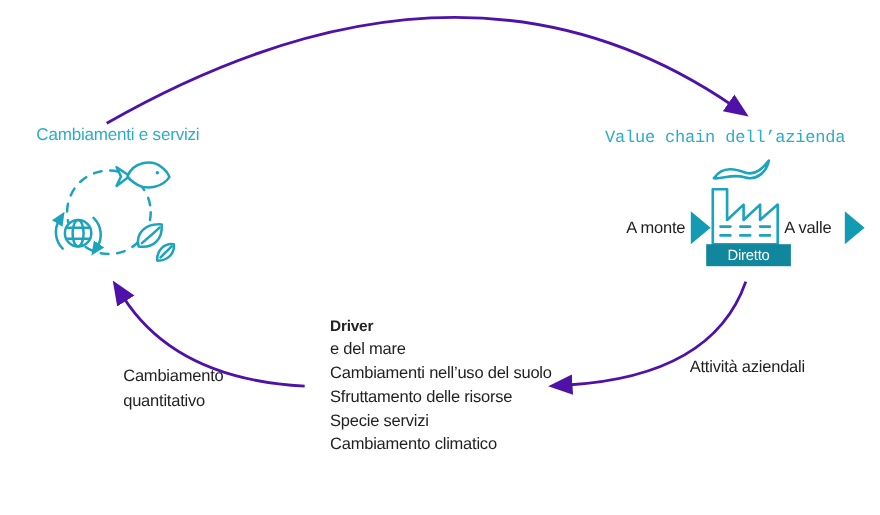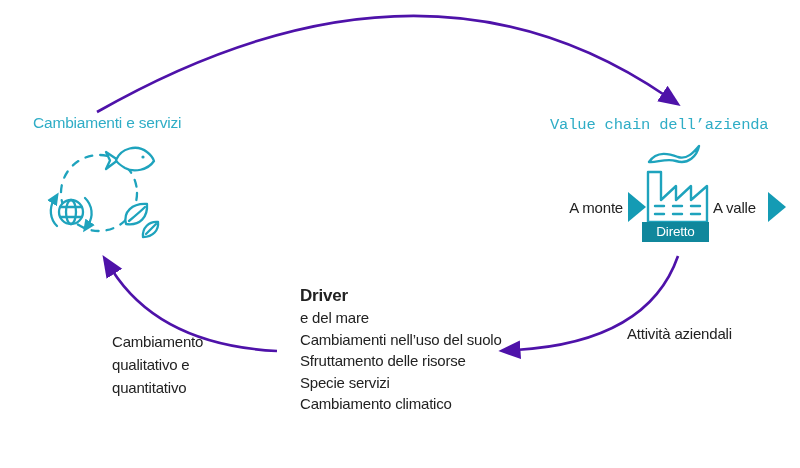--- a/index.html
+++ b/index.html
@@ -6,27 +6,27 @@
   .canvas{
     position:relative;width:800px;height:468px;background:#ffffff;overflow:hidden;
     font-family:"Liberation Sans", sans-serif;letter-spacing:-0.2px;color:#222;
   }
   .layer{position:absolute;left:0;top:0;width:800px;height:468px;}
   .lbl{position:absolute;font-size:15px;line-height:1.2;white-space:nowrap;color:#222;}
   .teal-lbl{color:#2fadc6;font-size:15.5px;}
   .purple-lbl{color:#6b34c4;font-size:15px;text-align:center;}
   .flow-lbl{left:95px;width:600px;}
   .driver-block{position:absolute;left:300px;top:285px;}
-  .driver-title{font-weight:bold;font-size:17px;line-height:22px;}
+  .driver-title{font-weight:bold;font-size:14px;line-height:22px;}
   .driver-line{font-size:15px;line-height:21.6px;white-space:nowrap;}
   .qual-block{position:absolute;left:92px;top:330px;margin-left:20px;}
   .qual-line{font-size:15px;line-height:23px;white-space:nowrap;}
   .right-align{text-align:right;}
   .diretto-box{
-    position:absolute;left:642px;top:222px;width:67px;height:20px;
+    position:absolute;left:642px;top:222px;width:77px;height:20px;
     background:#10879c;color:#ffffff;font-size:13.5px;line-height:20px;text-align:center;
   }
 </style>
 </head>
 <body>
 
 <div class="canvas">
 
   <svg class="layer" viewBox="0 0 800 468">
     <defs>
@@ -87,21 +87,20 @@
   <div class="lbl right-align" style="left:545px;top:199px;width:78px;">A monte</div>
 
   <div class="lbl" style="left:713px;top:199px;">A valle</div>
 
   <div class="diretto-box">Diretto</div>
 
   <div class="lbl" style="left:627px;top:325px;">Attività aziendali</div>
 
   <div class="qual-block">
     <div class="qual-line">Cambiamento</div>
-    <div class="qual-line">qualitativo e</div>
     <div class="qual-line">quantitativo</div>
   </div>
 
   <div class="driver-block">
     <div class="driver-title">Driver</div>
     <div class="driver-line">e del mare</div>
     <div class="driver-line">Cambiamenti nell’uso del suolo</div>
     <div class="driver-line">Sfruttamento delle risorse</div>
     <div class="driver-line">Specie servizi</div>
     <div class="driver-line">Cambiamento climatico</div>

